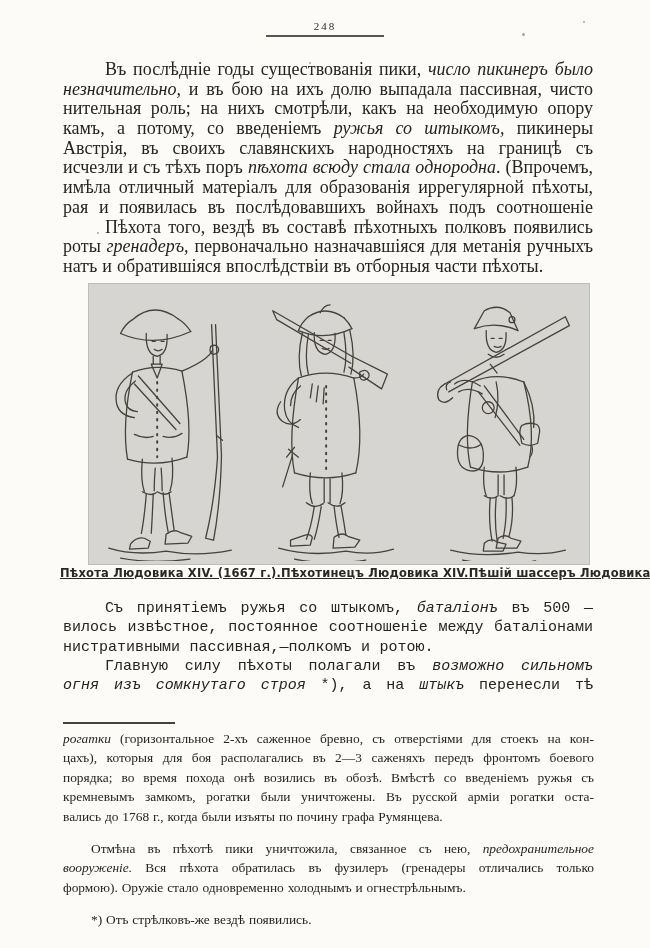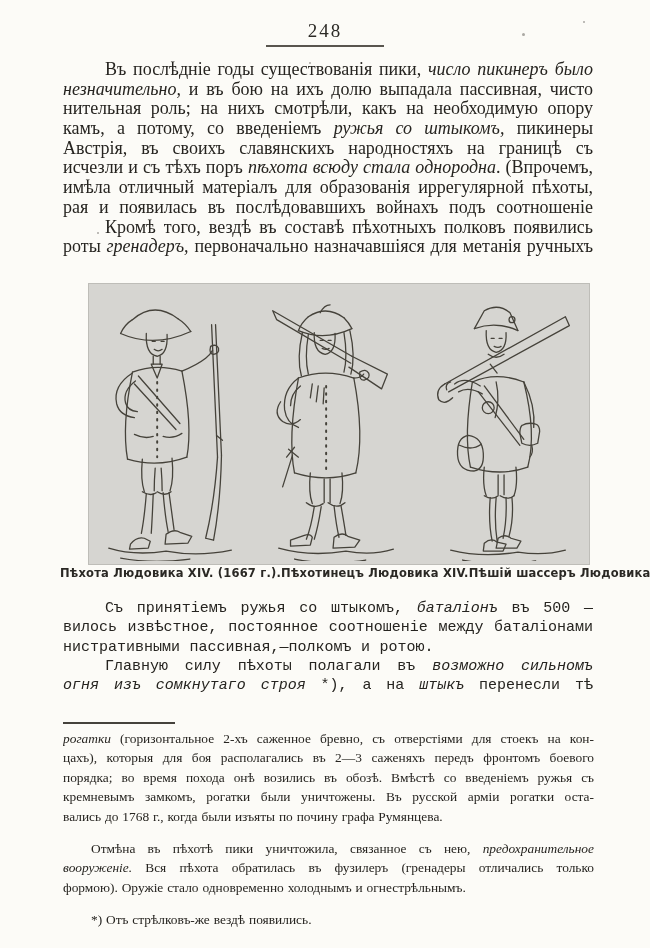--- a/index.html
+++ b/index.html
@@ -7,21 +7,21 @@
     width:650px;height:948px;position:relative;
     background:#fcfbf7;
     font-family:"Liberation Serif","DejaVu Serif",serif;
     color:#262420;
     overflow:hidden;
   }
   .page{position:absolute;inset:0;}
 
   
   .pageno-wrap{position:absolute;top:20px;left:0;width:100%;text-align:center;}
-  .pageno{font-size:19px;letter-spacing:2px;color:#2c2a26;}
+  .pageno{font-size:11px;letter-spacing:2px;color:#2c2a26;}
   .pageno-rule{width:118px;height:2px;background:#59554f;margin:3px auto 0 auto;}
 
   
   .text-block{position:absolute;left:63px;width:530px;}
   .upper{top:60px;--lh:19.7px;font-size:18px;}
   .lower{top:599px;--lh:19.3px;font-size:15px;font-family:Liberation Mono, monospace;}
   .footnote{top:729px;--lh:19.4px;font-size:13.4px;width:531px;}
   .tline{
     line-height:var(--lh);height:var(--lh);overflow:hidden;
     text-align:justify;text-align-last:justify;
@@ -44,20 +44,21 @@
   .fig path{fill:none;stroke:#45423a;stroke-width:1.3;stroke-linecap:round;stroke-linejoin:round;}
   .fig path.dots{stroke-dasharray:1.5 6;stroke-width:2;}
 
   
   .captions{
     position:absolute;left:60px;top:566px;width:534px;
     display:flex;justify-content:space-between;
     font-family:"DejaVu Sans","Liberation Sans",sans-serif;
     font-weight:bold;font-size:11.5px;color:#2a2824;letter-spacing:0.2px;
     white-space:nowrap;
+    text-decoration:underline;
   }
 
   
   .footnote-rule{position:absolute;left:63px;top:722px;width:112px;height:2px;background:#45423c;}
 
   
   .speck{position:absolute;background:#5a564f;border-radius:50%;opacity:.5;}
 </style>
 </head>
 <body>
@@ -74,22 +75,23 @@
         <div class="tline indent">Въ послѣдніе годы существованія пики, <i>число пикинеръ было весьма</i></div>
         <div class="tline"><i>незначительно,</i> и въ бою на ихъ долю выпадала пассивная, чисто оборо-</div>
         <div class="tline">нительная роль; на нихъ смотрѣли, какъ на необходимую опору стрѣл-</div>
         <div class="tline">камъ, а потому, со введеніемъ <i>ружья со штыкомъ,</i> пикинеры быстро</div>
         <div class="tline">Австрія, въ своихъ славянскихъ народностяхъ на границѣ съ Турціею,</div>
         <div class="tline">исчезли и съ тѣхъ поръ <i>пѣхота всюду стала однородна</i>. (Впрочемъ,</div>
         <div class="tline">имѣла отличный матеріалъ для образованія иррегулярной пѣхоты, кото-</div>
         <div class="tline">рая и появилась въ послѣдовавшихъ войнахъ подъ соотношеніе пандуръ).</div>
       </div>
       <div class="para">
-        <div class="tline indent">Кромѣ того, вездѣ въ составѣ пѣхотныхъ полковъ появились</div>
+        <div class="tline indent">Пѣхота того, вездѣ въ составѣ пѣхотныхъ полковъ появились</div>
         <div class="tline">роты <i>гренадеръ,</i> первоначально назначавшіяся для метанія ручныхъ гра-</div>
+        <div class="tline noj">натъ и обратившіяся впослѣдствіи въ отборныя части пѣхоты.</div>
       </div>
     </main>
 
   <figure class="plate">
 
     <svg class="fig" width="160" height="272" viewBox="0 0 160 275">
       <path d="M26 45 Q60 60 97 43"></path>
       <path d="M38 31 Q60 12 84 30"></path>
       <path d="M38 31 Q30 36 26 45"></path>
       <path d="M84 30 Q92 35 97 43"></path>

